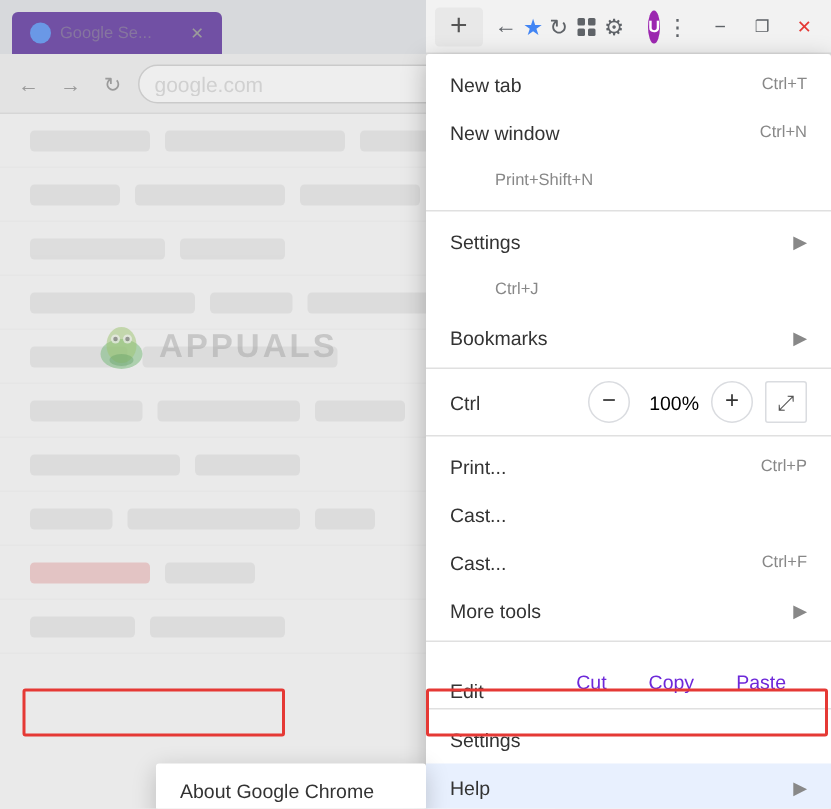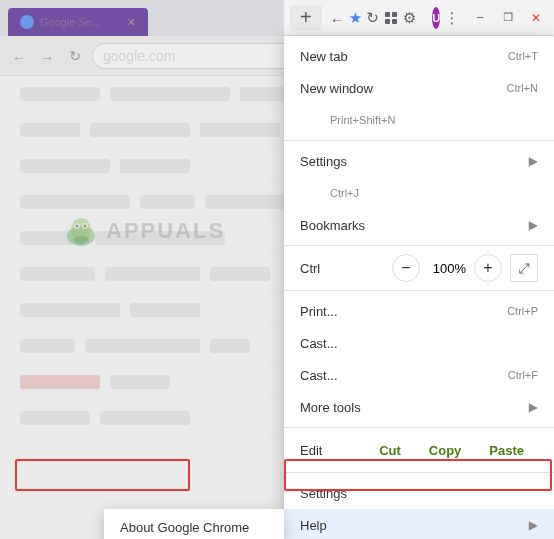--- a/index.html
+++ b/index.html
@@ -305,37 +305,36 @@
       cursor: pointer;
       color: #555;
       font-size: 14px;
       border: 1px solid #dadce0;
       border-radius: 2px;
     }
 
     
     .edit-row {
       display: flex;
-      align-items: center;
+      align-items: flex-end;
       padding: 0 16px;
       min-height: 36px;
       gap: 0;
     }
     .edit-label {
       font-size: 13px;
       color: #333;
       flex: 1;
     }
     .edit-btn {
       padding: 6px 14px;
       font-size: 13px;
-      color: #4d7c0f;
+      color: #6d28d9;
       cursor: pointer;
       border-radius: 2px;
-      font-weight: bold;
     }
 
     
     .submenu {
       position: absolute;
       left: -180px;
       top: 0;
       width: 180px;
       background: #fff;
       box-shadow: 0 4px 16px rgba(0,0,0,0.2);

